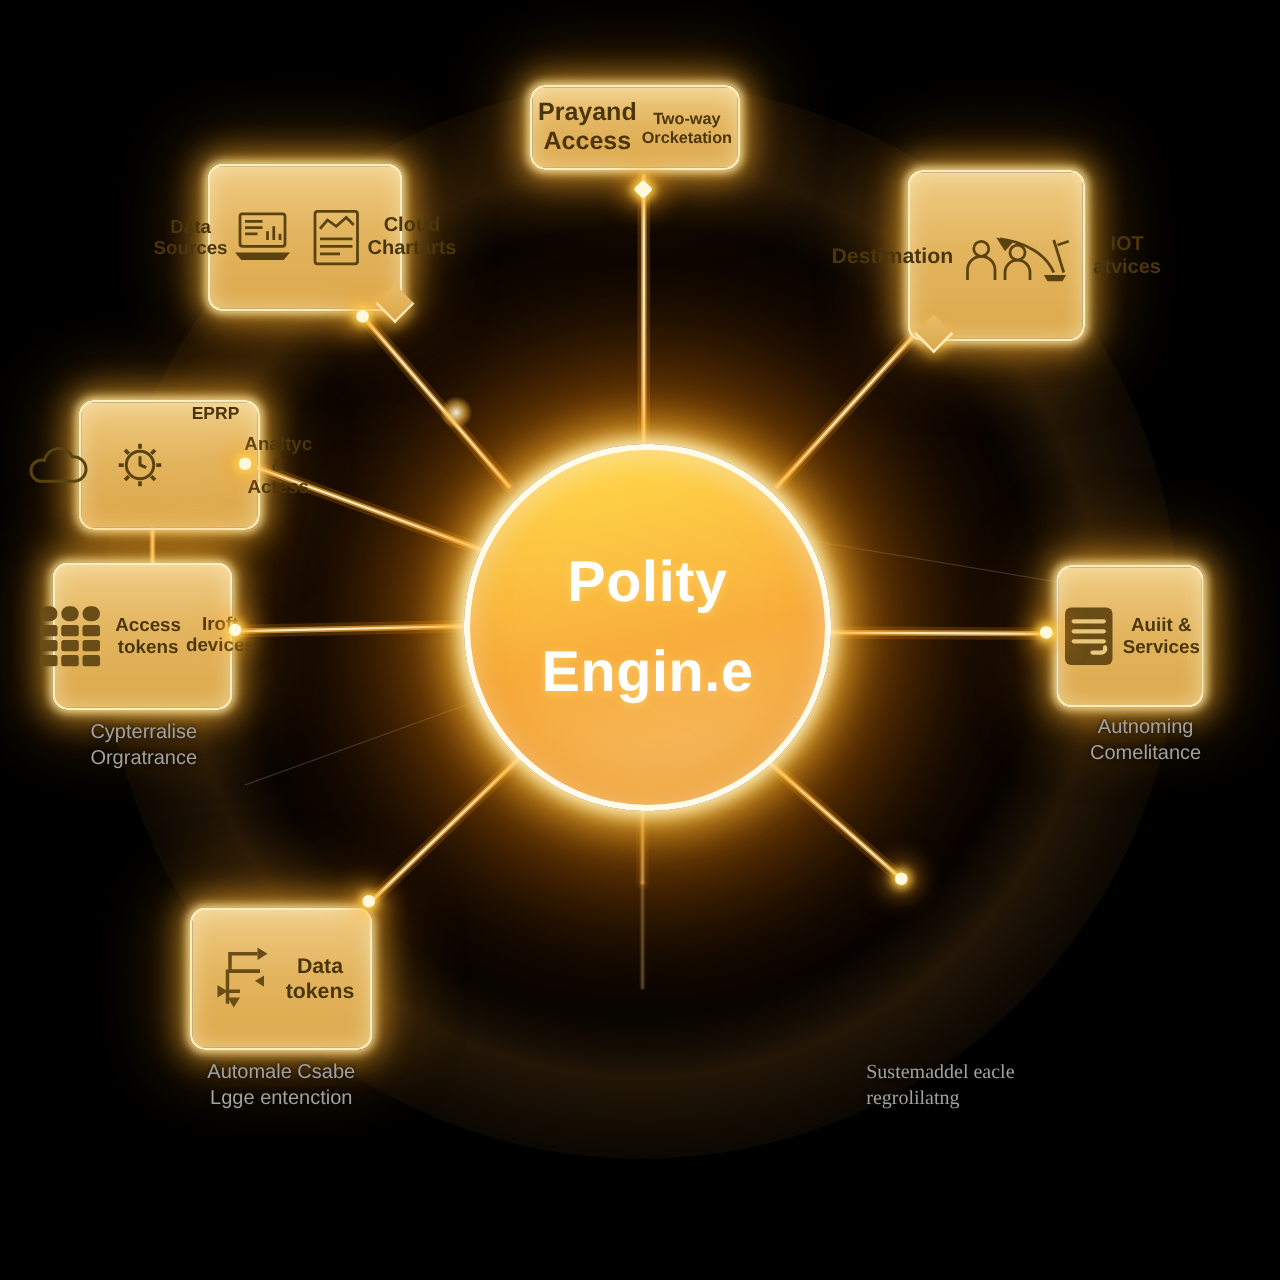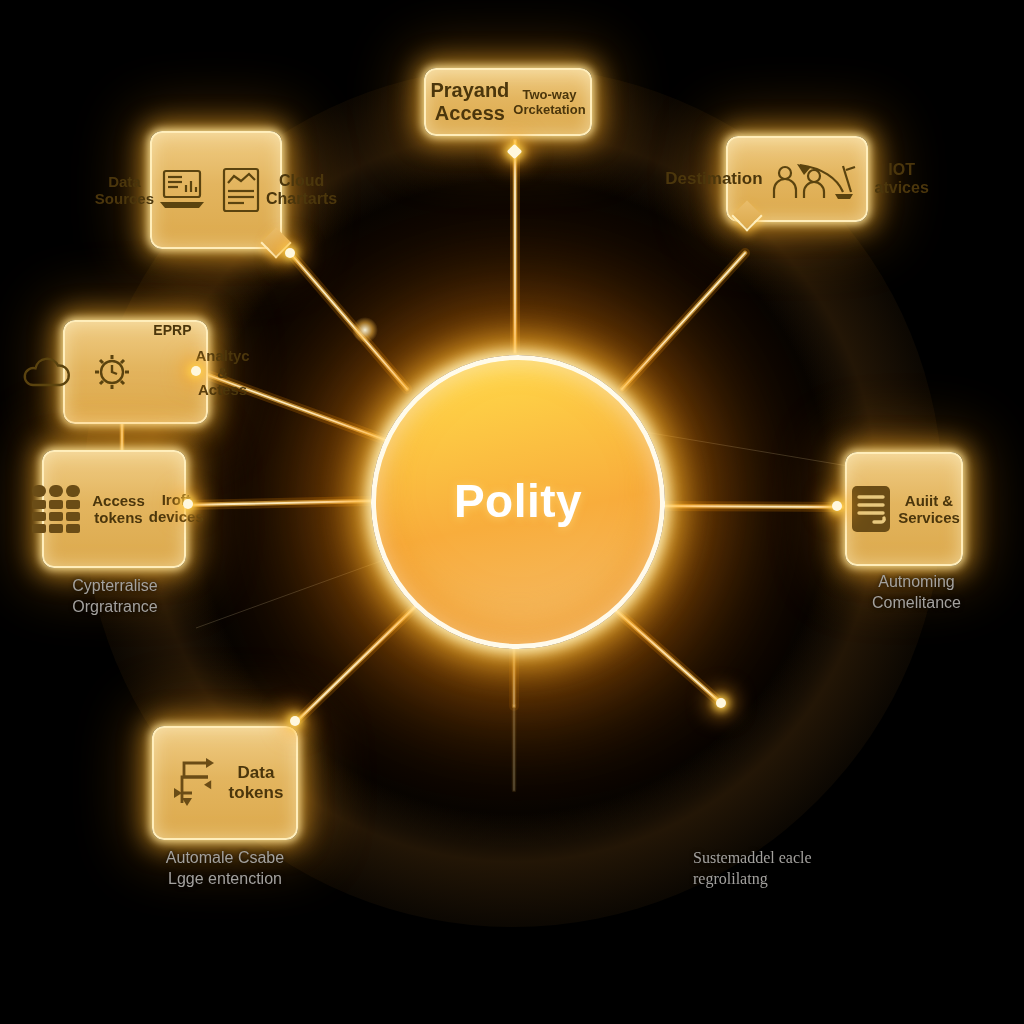--- a/index.html
+++ b/index.html
@@ -110,28 +110,29 @@
     </g>
     <g>
       <line class="w1" x1="745" y1="253" x2="622" y2="389"></line>
       <line class="w2" x1="745" y1="253" x2="622" y2="389"></line>
       <line class="w3" x1="745" y1="253" x2="622" y2="389"></line>
     </g>
   </svg>
 
   <div class="center-circle">
     <div class="t">Polity</div>
+    <div class="t">Engin.e</div>
   </div>
 
   <div class="node" style="left:424px;top:68px;width:168px;height:68px;">
     <div class="title" style="font-size:20px;">Prayand Access</div>
     <div style="font-size:13px;font-weight:bold;">Two-way Orcketation</div>
   </div>
 
-  <div class="node" style="left:150px;top:131px;width:132px;height:118px;">
+  <div class="node" style="left:166px;top:131px;width:156px;height:118px;">
     <div class="tail" style="right:-7px;bottom:-7px;"></div>
     <div class="title" style="font-size:15px;">Data Sources</div>
     <div class="iconrow">
       <span>
         <svg width="48" height="44" viewBox="0 0 48 44" fill="none" stroke="#5a430f" stroke-width="2.2">
           <rect x="6" y="3" width="36" height="26" rx="2"></rect>
           <line x1="10" y1="9" x2="24" y2="9"></line>
             <line x1="10" y1="14" x2="24" y2="14"></line>
           <line x1="10" y1="19" x2="20" y2="19"></line>
           <path d="M28 24 v-7 M33 24 v-11 M38 24 v-5"></path>
@@ -241,21 +242,21 @@
         </g>
       </svg>
     </span>
     <div class="small" style="font-size:15px;">Auiit &amp; Services</div>
   </div>
   <div class="caption" style="left:845px;top:572px;width:143px;text-align:center;">
     <div>Autnoming</div>
     <div>Comelitance</div>
   </div>
 
-  <div class="node" style="left:726px;top:136px;width:142px;height:86px;">
+  <div class="node" style="left:726px;top:136px;width:142px;height:137px;">
     <div class="tail" style="left:8px;bottom:-7px;"></div>
     <div class="title" style="font-size:17px;">Destimation</div>
     <span>
       <svg width="104" height="46" viewBox="0 0 104 46" fill="none" stroke="#5a430f" stroke-width="2.2">
         <circle cx="18" cy="17" r="6"></circle>
         <path d="M7 42 v-8 a8 8 0 0 1 22 0 v8"></path>
         <circle cx="47" cy="20" r="6"></circle>
         <path d="M37 42 v-6 a8 8 0 0 1 20 0 v6"></path>
         <path d="M30 8 l14 3 -7 8 z" fill="#5a430f" stroke="none"></path>
         <path d="M33 9 C 55 12, 70 22, 76 36"></path>

